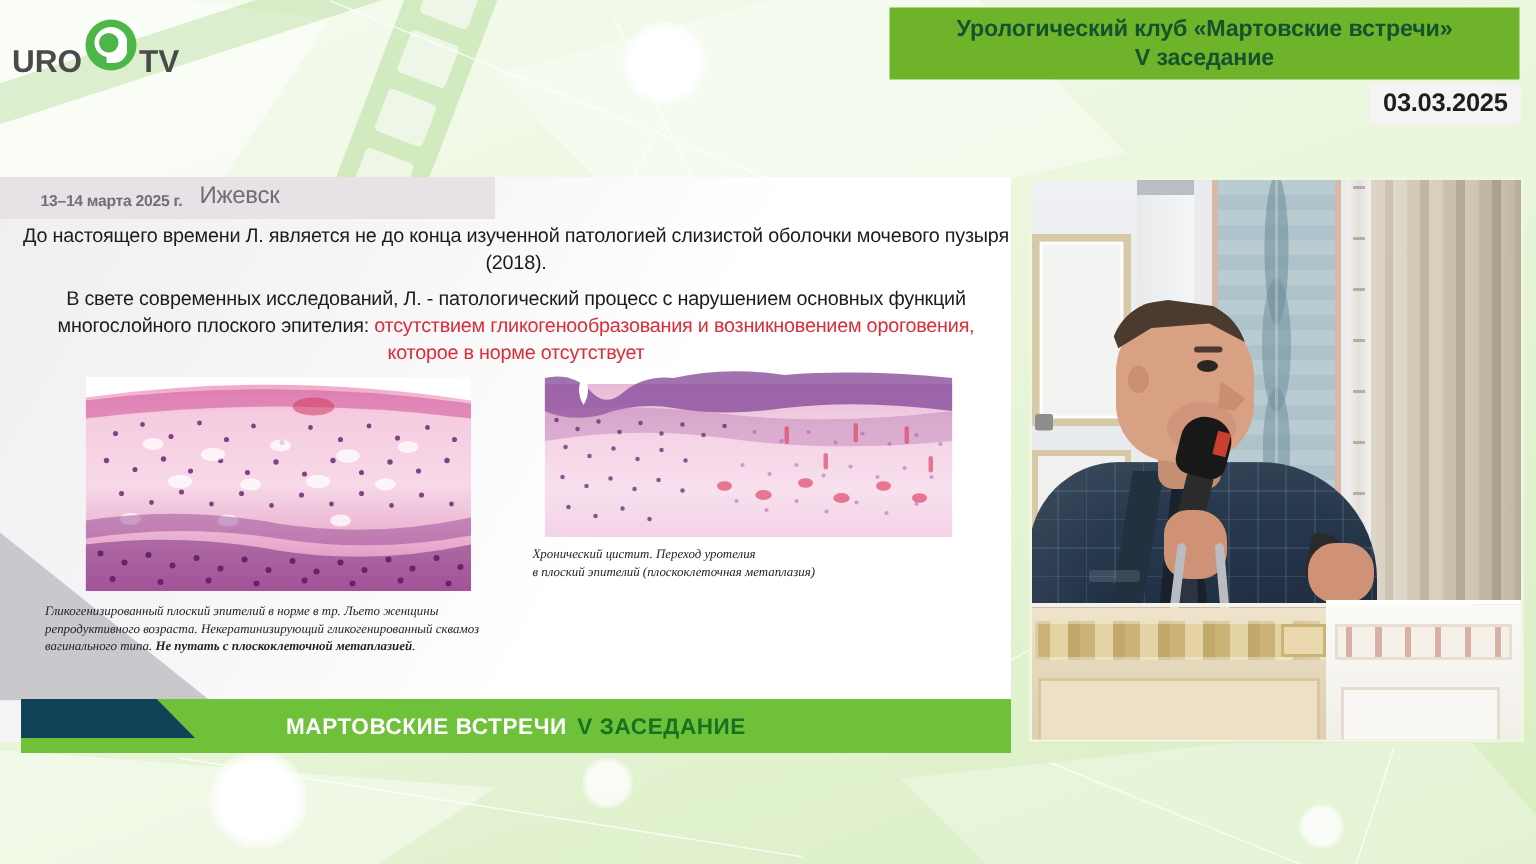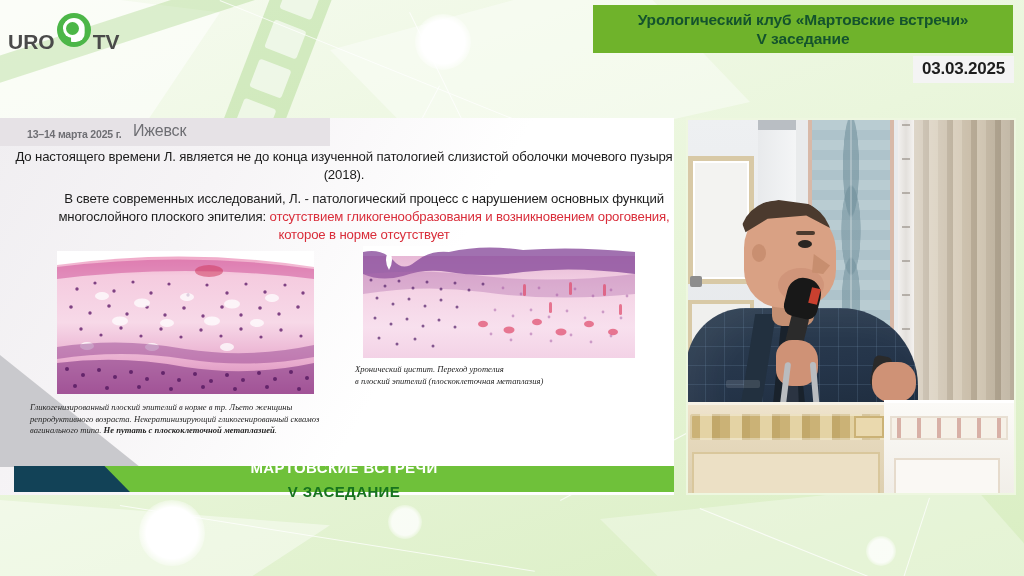--- a/index.html
+++ b/index.html
@@ -137,21 +137,21 @@
     letter-spacing:-0.2px; z-index:16;
   }
   .slide-city {
     position:absolute; left:133px; top:122px;
     font-size:16px; font-weight:500; color:#6e6e73;
     letter-spacing:-0.2px; z-index:16;
   }
 
   .body-text { position:absolute; left:14px; width:660px; z-index:16; }
   .p1 { top:148px; }
-  .p2 { top:190px;margin-left:20px; }
+  .p2 { top:190px; }
   .body-text p {
     font-size:13.2px; line-height:18px; color:#1c1c1c;
     letter-spacing:-0.15px;
     text-align:center;
   }
   .hl { color:#d92d3a; font-weight:500; }
 
   
   .histo { position:absolute; z-index:16; overflow:hidden; }
   #histo-left  { left:57px; top:251px; width:257px; height:143px; }
@@ -162,24 +162,24 @@
   .cap { position:absolute; z-index:16; text-align:left;
          font-style:italic; font-size:8.6px; line-height:11.5px; color:#242424;
          font-family:"Liberation Serif", serif; }
   #cap-left  { left:30px; top:402px; width:310px; }
   #cap-right { left:355px; top:364px; width:290px; }
   .cap b { font-weight:700; }
 
   
   #ribbon {
     position:absolute; left:14px; top:466px;
-    width:660px; height:26px;
+    width:660px; height:36px;
     background:#6fc13a;
     z-index:17;
-    display:flex; align-items:center; justify-content:center; gap:7px;flex-direction:column;
+    display:flex; align-items:center; justify-content:center; gap:7px;
   }
   #ribbon::before{
     content:""; position:absolute; left:0; top:0;
     width:116px; height:26px;
     background:#124257;
     clip-path: polygon(0 0, 78% 0, 100% 100%, 0 100%);
   }
   #ribbon .r1 { color:#ffffff; font-weight:700; font-size:15px; letter-spacing:0.4px; }
   #ribbon .r2 { color:#17731f; font-weight:700; font-size:15px; letter-spacing:0.4px; }
 

